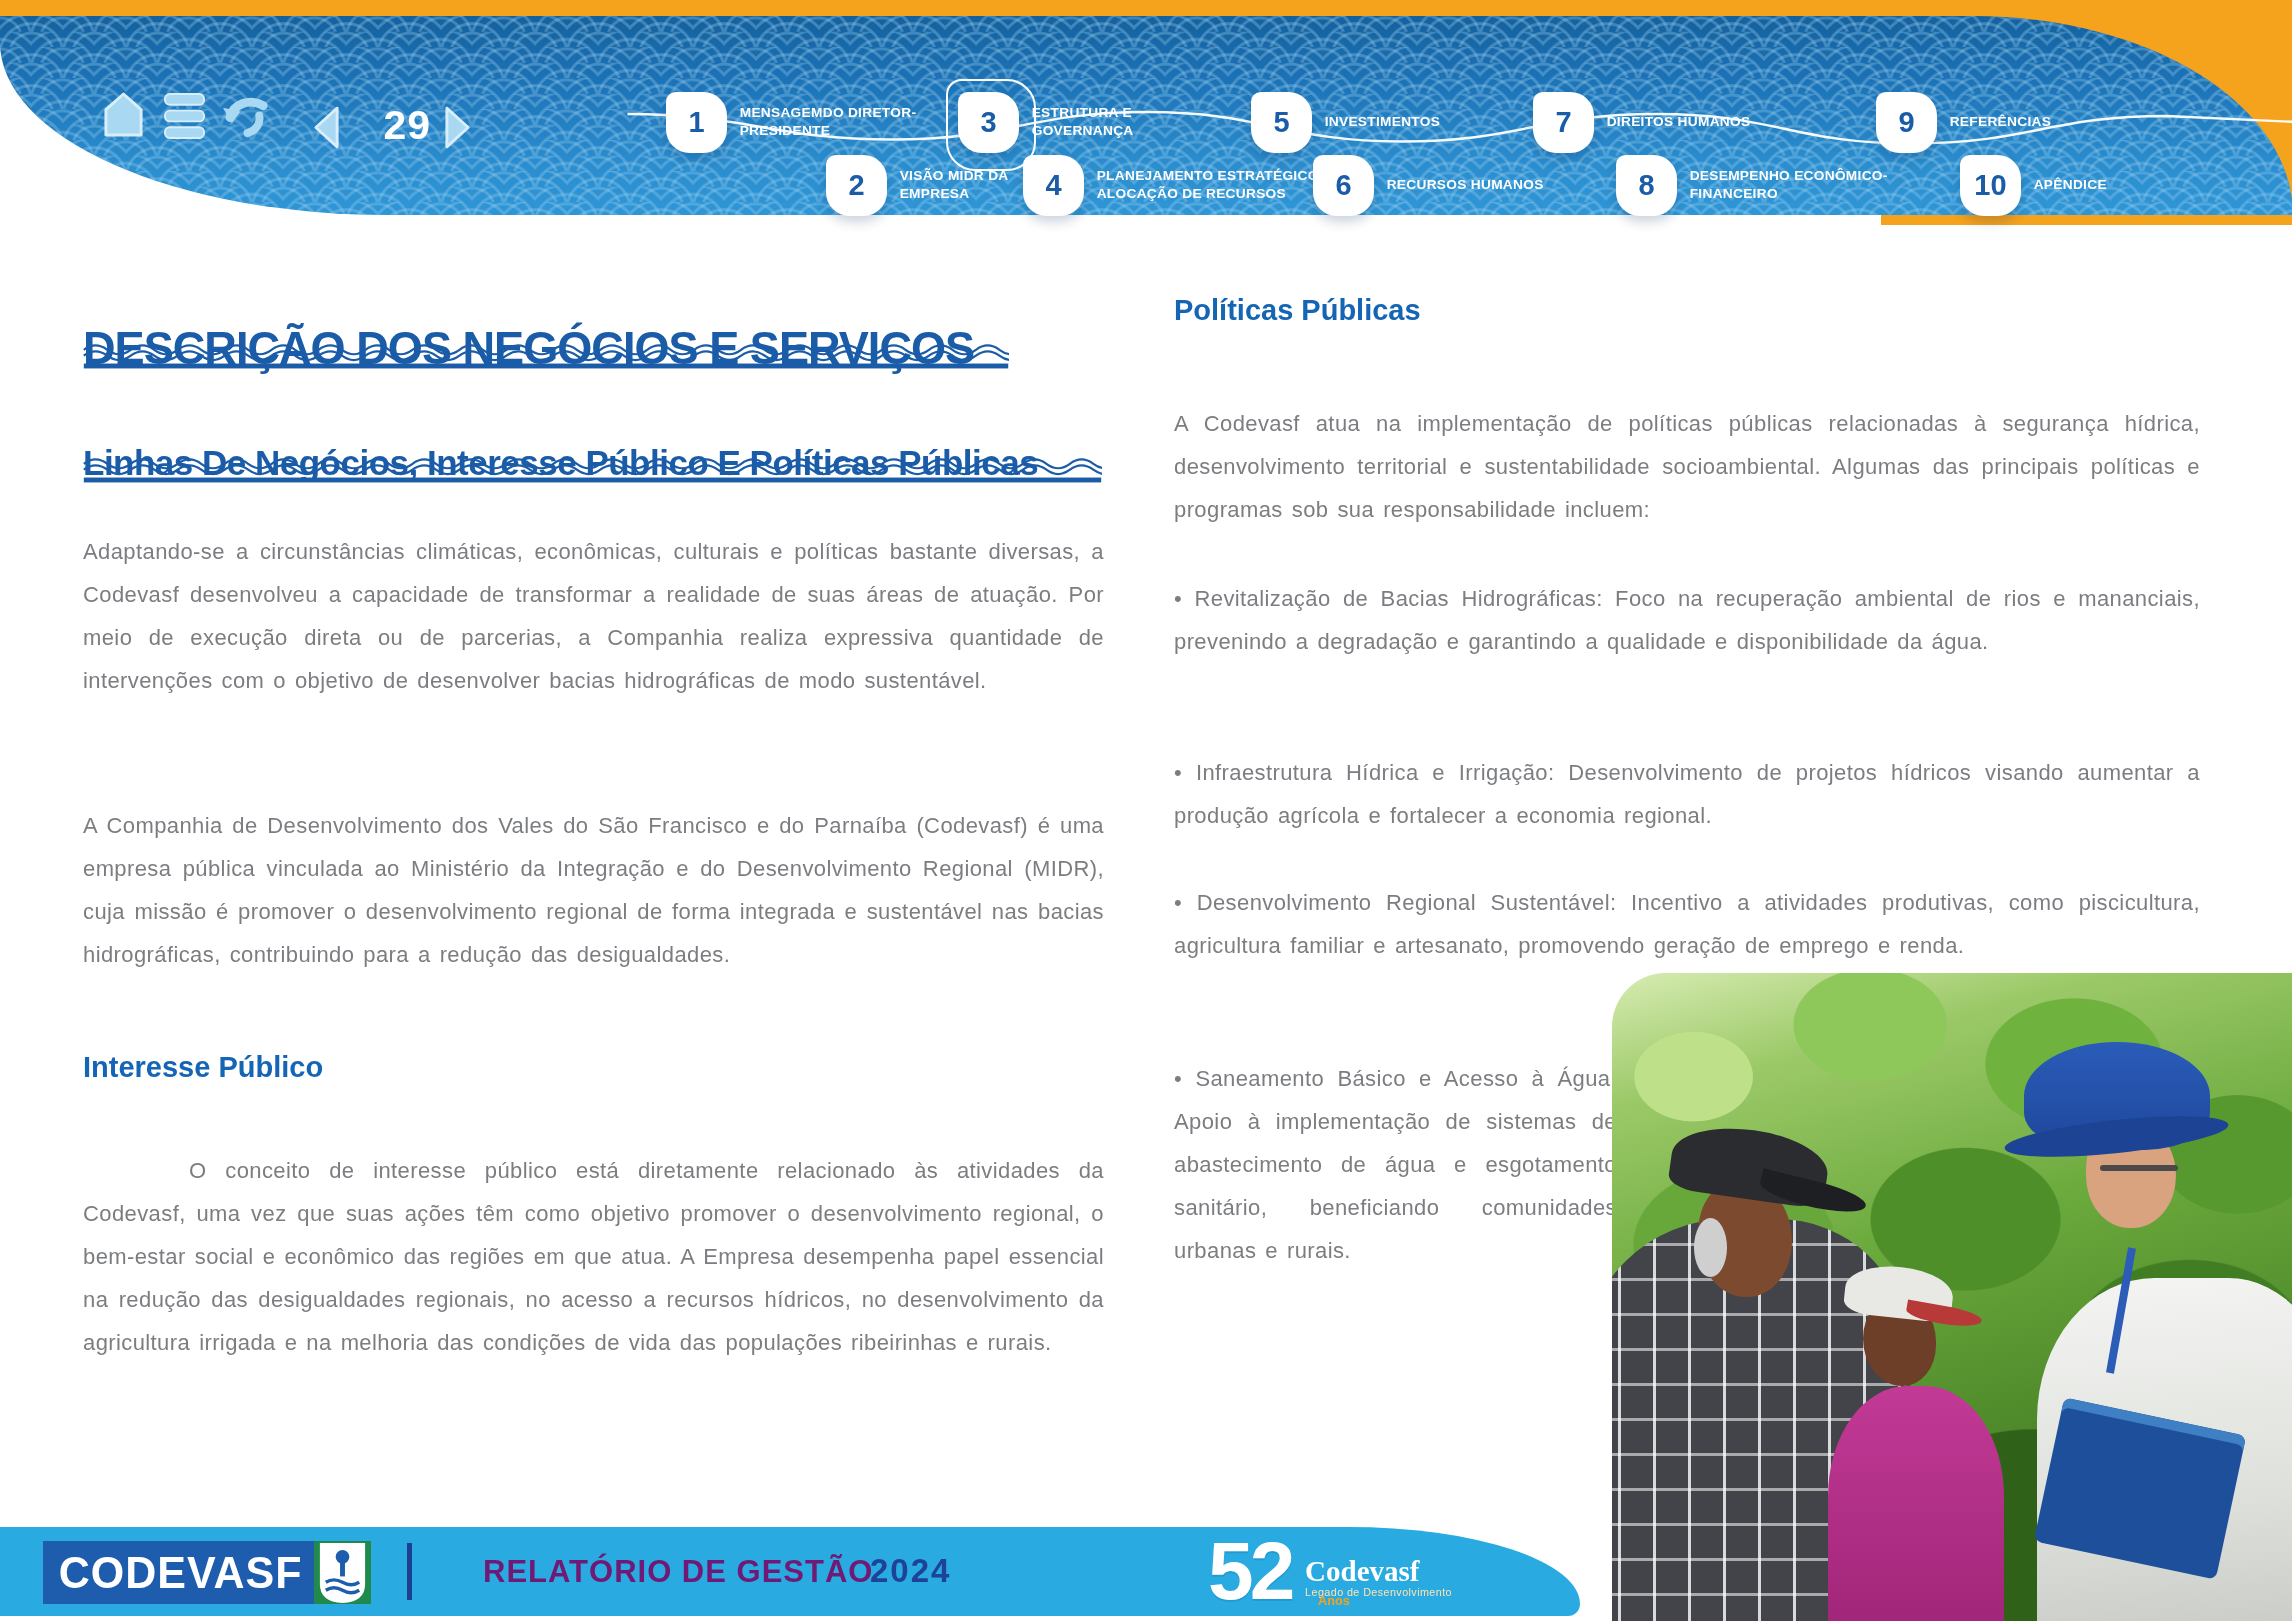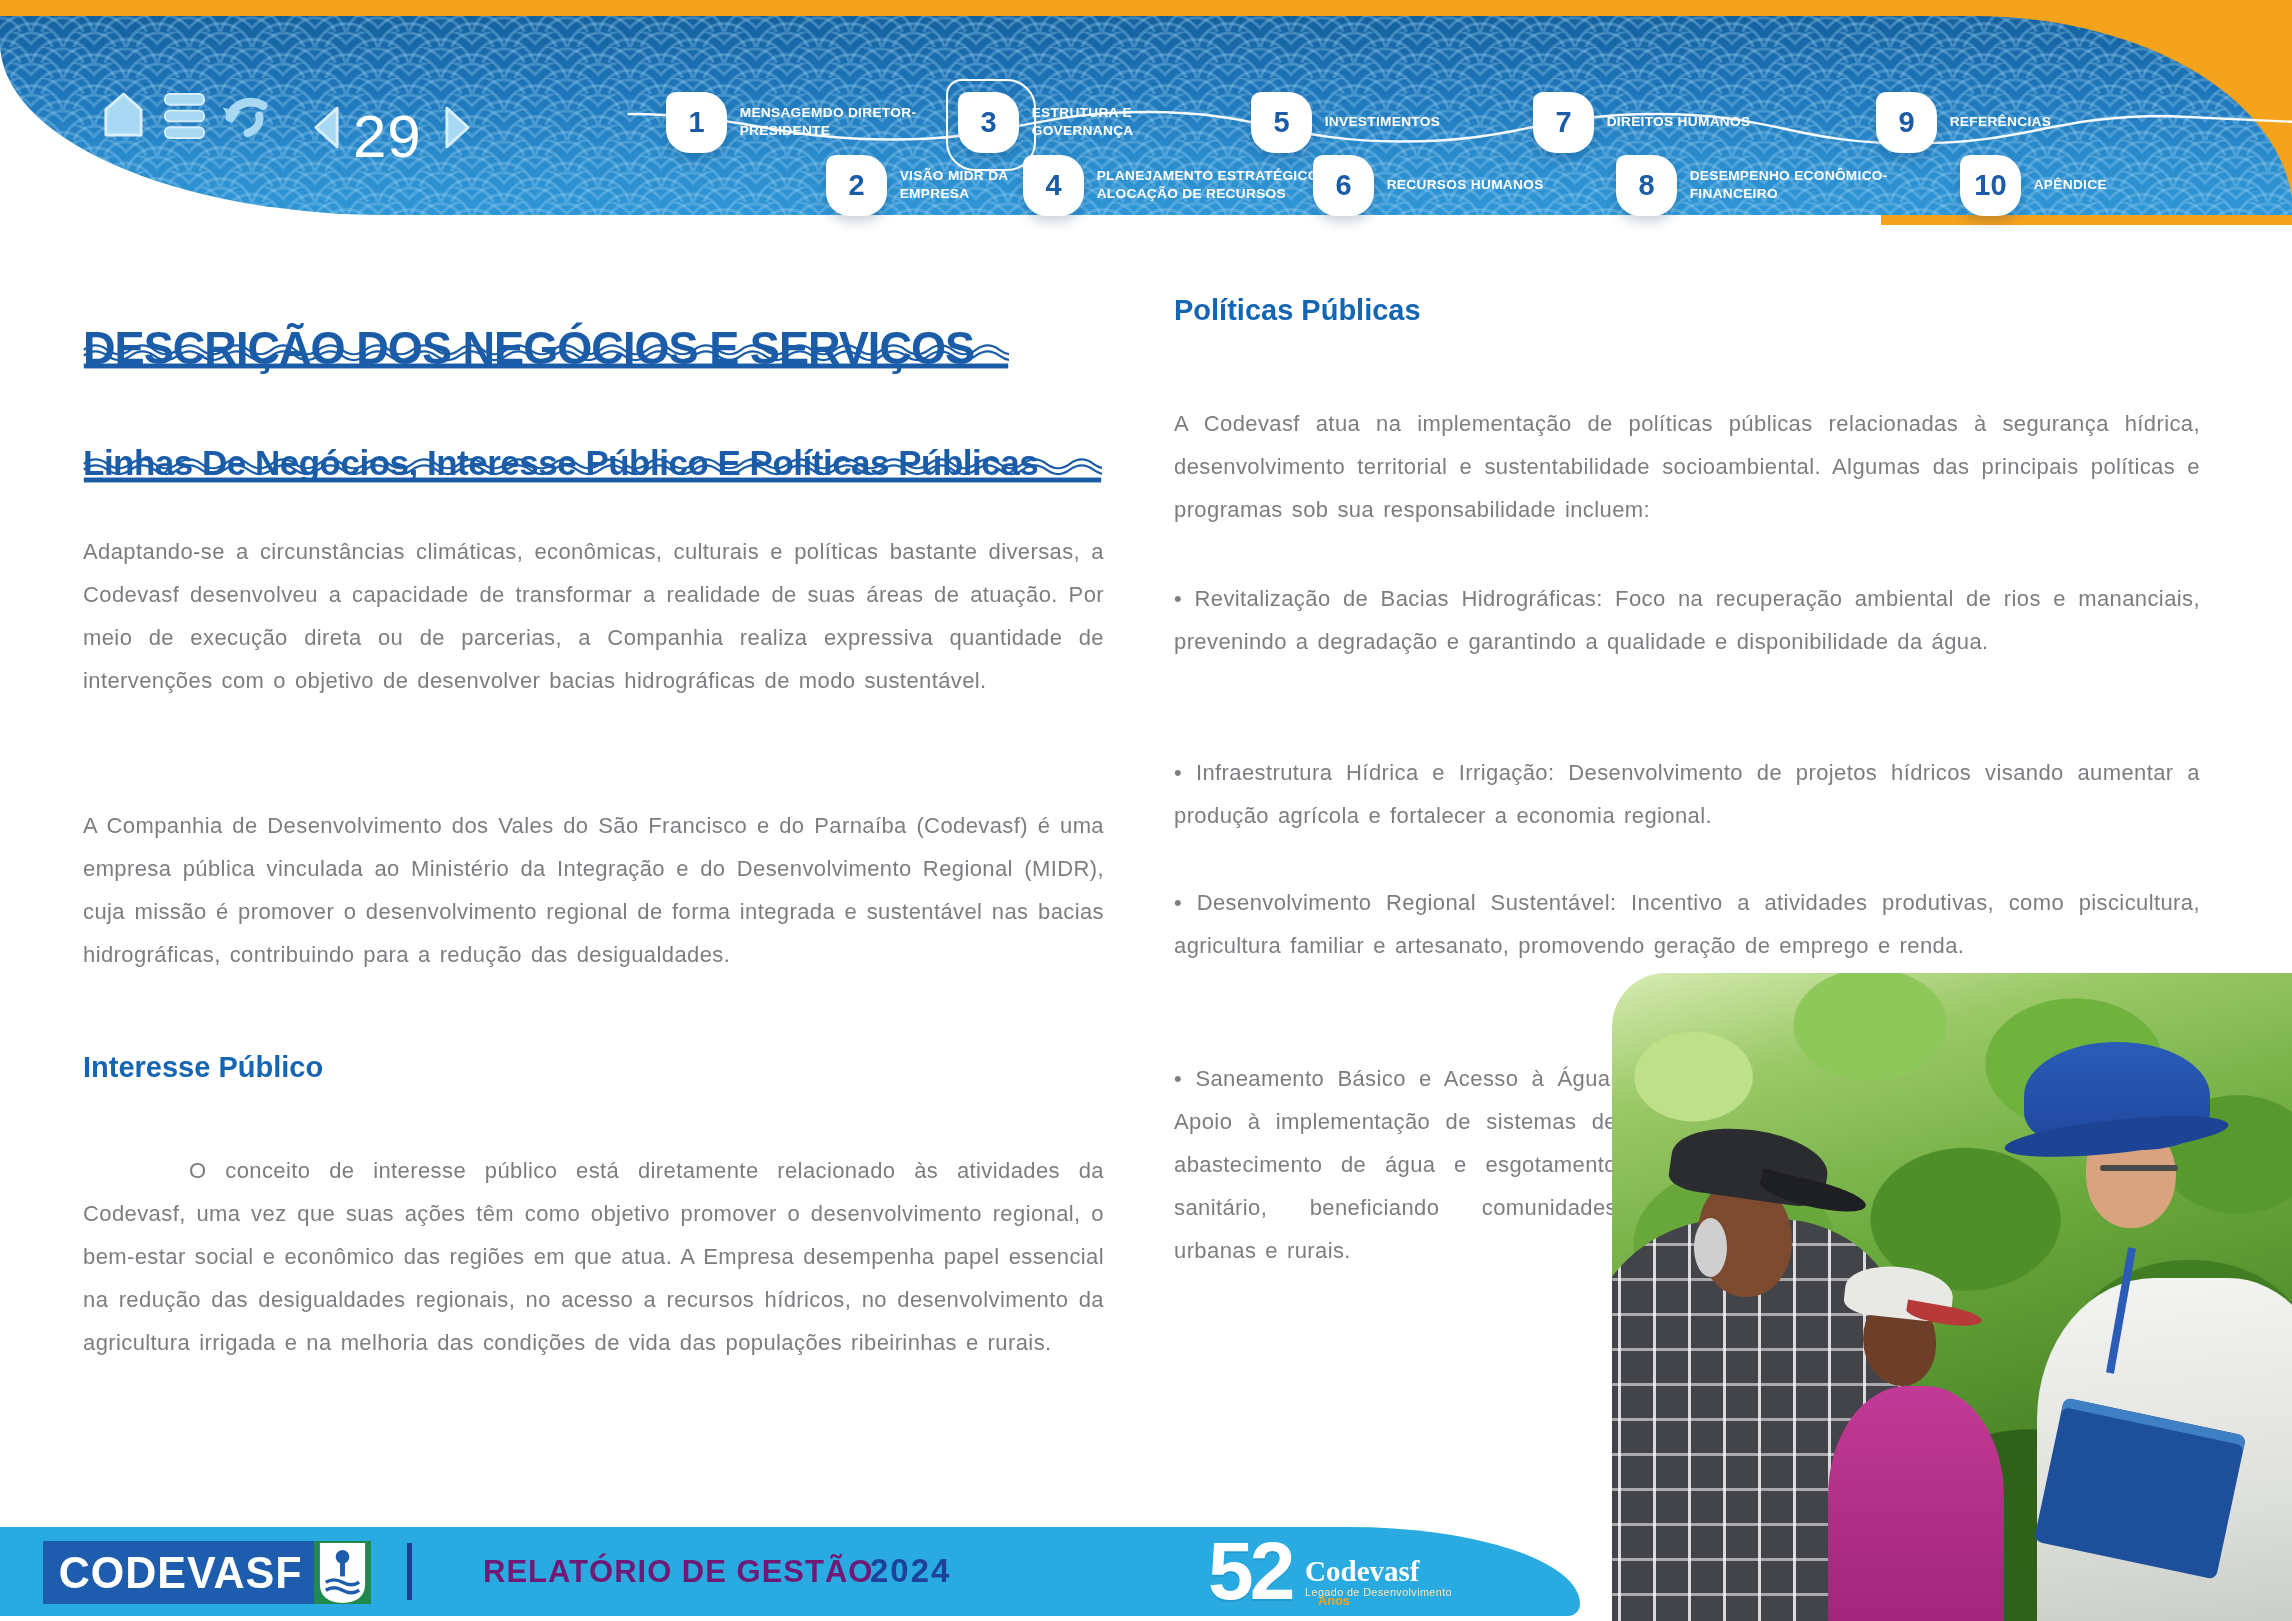--- a/index.html
+++ b/index.html
@@ -18,22 +18,22 @@
           rgba(165,216,245,0) 24.5px 30px, rgba(165,216,245,.30) 31px 33px,
           rgba(165,216,245,0) 34px 40px, rgba(165,216,245,.30) 41px 43px, rgba(165,216,245,0) 44px),
        radial-gradient(circle at 50% 128%, rgba(165,216,245,0) 0 20.6px, rgba(165,216,245,.30) 21.6px 23.5px,
           rgba(165,216,245,0) 24.5px 30px, rgba(165,216,245,.30) 31px 33px,
           rgba(165,216,245,0) 34px 40px, rgba(165,216,245,.30) 41px 43px, rgba(165,216,245,0) 44px);
      background-size:63px 31px,63px 31px;background-position:0 0,31px 15.7px;}
   .connector{position:absolute;top:15.7px;left:0;pointer-events:none;}
 
   
   .hicon{position:absolute;cursor:pointer;}
-  .pagenum{position:absolute;left:353px;top:86px;width:78px;text-align:left;
-           color:#ffffff;font-size:60px;font-weight:400;letter-spacing:1px;}
+  .pagenum{position:absolute;left:353px;top:86px;width:78px;text-align:right;
+           color:#ffffff;font-size:41px;font-weight:700;letter-spacing:1px;}
 
   
   .tab{position:absolute;display:flex;align-items:center;gap:12.7px;cursor:pointer;}
   .badge{width:61px;height:61px;background:#ffffff;border-radius:9.8px 23.5px 23.5px 23.5px;
          display:flex;align-items:center;justify-content:center;flex:0 0 auto;
          color:#1b5ca8;font-weight:bold;font-size:29px;
          box-shadow:0 5.9px 11.8px rgba(0,40,90,.20);}
   .tab-label{color:#ffffff;font-weight:bold;font-size:13.7px;line-height:1.3;letter-spacing:0.3px;}
   .badge-outline{position:absolute;left:946px;top:63px;width:86px;height:88px;
          border:2.9px solid #ffffff;border-radius:15.7px 29px 29px 29px;background:transparent;}

